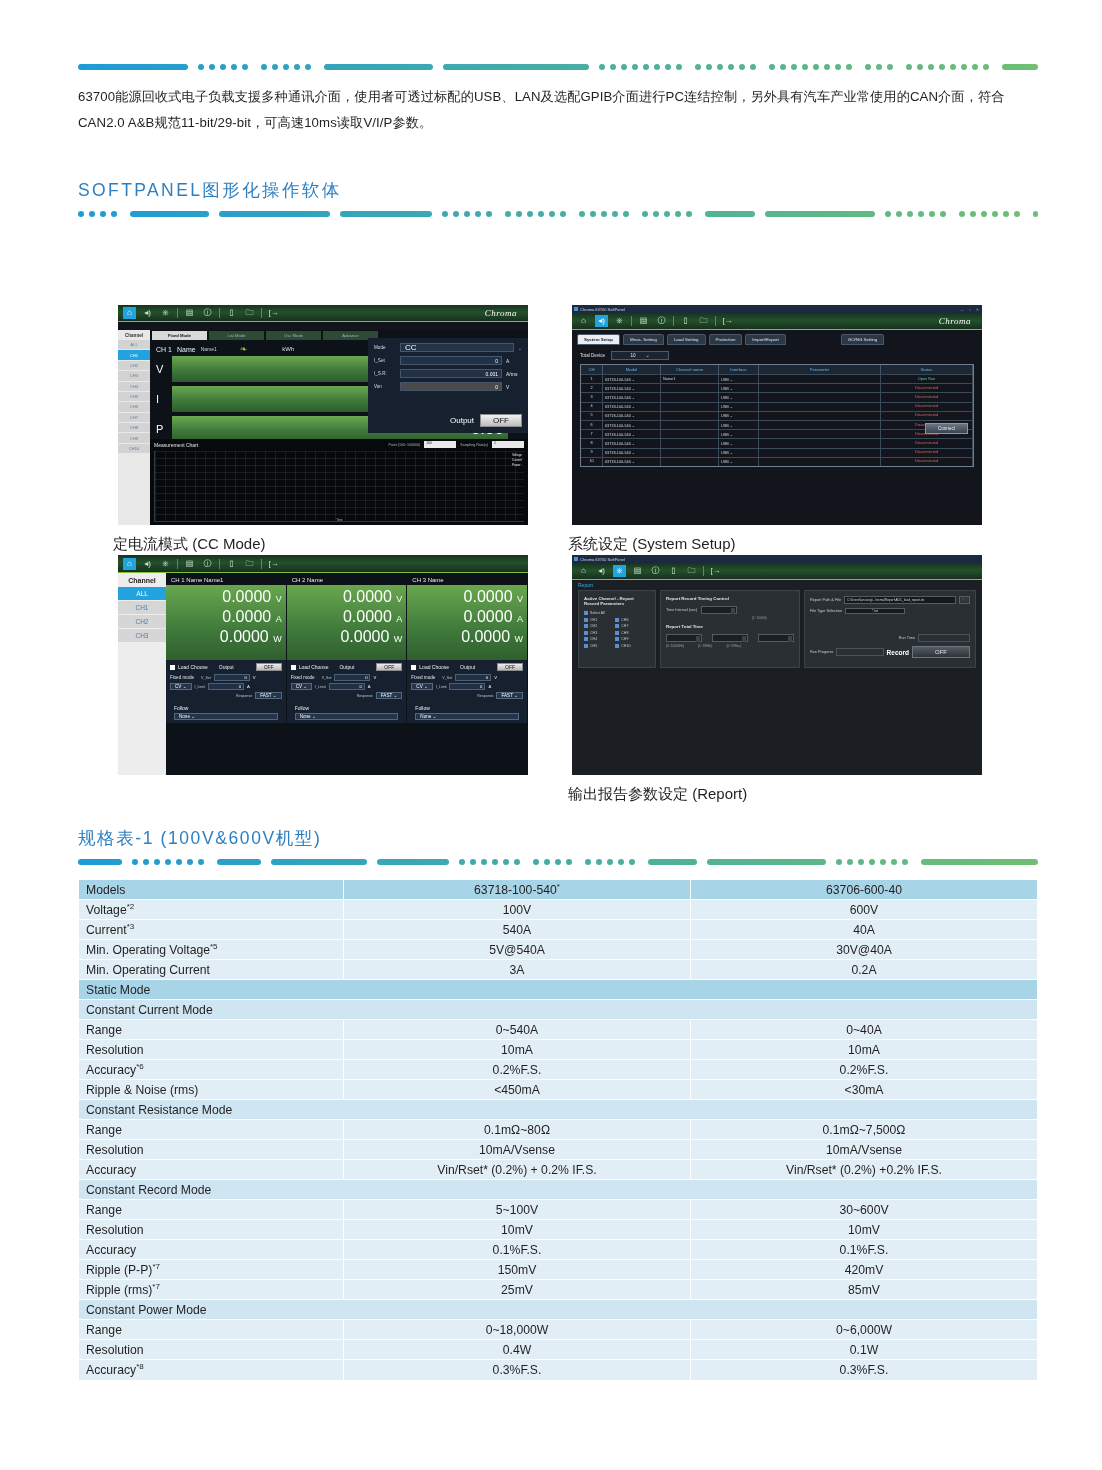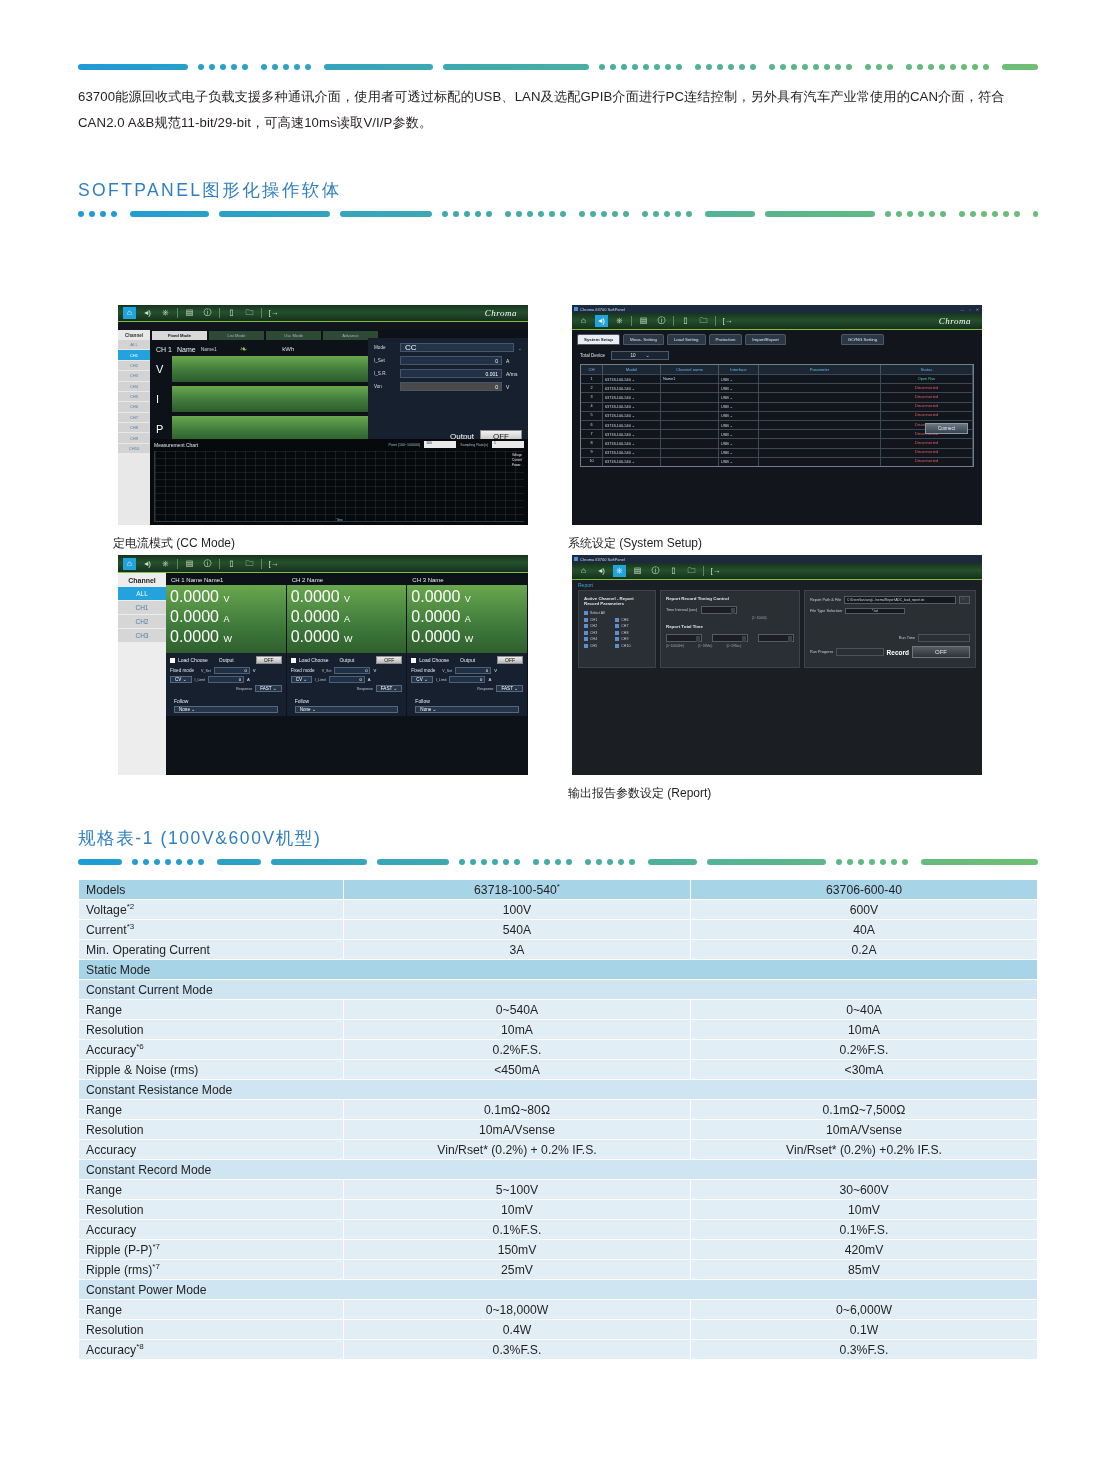--- a/index.html
+++ b/index.html
@@ -46,21 +46,21 @@
   .shots { position:absolute; left:78px; width:960px; }
   .shot-row { display:flex; gap:0; }
   .shot-col { width:480px; }
   .shot-frame {
     width:410px; height:220px; background:#000; overflow:hidden; position:relative;
     font-family:"Liberation Sans", sans-serif;
   }
   .shot-col.a .shot-frame { margin-left:40px; }
   .shot-col.b .shot-frame { margin-left:14px; }
   .caption {
-    font-size:12px; color:#231f20; margin-top:10px;
+    font-size:15px; color:#231f20; margin-top:10px;
   }
   .shot-col.a .caption { margin-left:35px; }
   .shot-col.b .caption { margin-left:10px; }
 
   
   .sp { position:absolute; inset:0; background:#12161c; }
   .sp-title {
     height:8px; background:#1b2a3f; color:#cfd8e3; font-size:4px;
     display:flex; align-items:center; padding-left:2px; gap:2px;
   }
@@ -106,21 +106,21 @@
   .cc-meters { padding:0 6px; }
   .cc-row { display:flex; align-items:center; margin-bottom:4px; }
   .cc-row .lbl { width:16px; color:#fff; font-size:11px; }
   .cc-bar {
     flex:1; height:26px; background:linear-gradient(180deg,#6aa84f 0%, #3f7a3b 55%, #2d5c2b 100%);
     display:flex; align-items:center; justify-content:flex-end; padding-right:4px;
     color:#fff; font-size:17px;
   }
   .cc-row .unit { width:14px; text-align:center; color:#fff; font-size:11px; }
   .cc-right {
-    position:absolute; right:0; top:8px; width:160px; bottom:76px;
+    position:absolute; right:0; top:8px; width:160px; bottom:92px;
     background:#16202e; padding:5px 6px;
   }
   .cc-fr { display:flex; align-items:center; margin-bottom:4px; gap:4px; }
   .cc-fr .k { width:22px; font-size:4.6px; color:#d6dee6; }
   .cc-fr .inp {
     flex:1; height:9px; background:#223146; border:1px solid #44566d; color:#fff;
     font-size:5px; display:flex; align-items:center; justify-content:flex-end; padding-right:3px;
   }
   .cc-fr .inp.sel { background:#253347; color:#fff; font-size:8px; justify-content:flex-start; padding-left:4px;}
   .cc-fr .inp.dis { background:#4a4a4a; }
@@ -183,21 +183,21 @@
   .as-body { position:absolute; top:18px; left:0; right:0; bottom:0; display:flex; background:#0d1219;}
   .as-side { width:48px; background:#ededed; }
   .as-side .hd { font-size:7px; font-weight:bold; color:#222; text-align:center; padding:4px 0 3px;}
   .as-side .it { font-size:6.5px; color:#4d7ea8; text-align:center; padding:3px 0; background:#d6d6d6; margin-bottom:1px;}
   .as-side .it.on { background:#22a3dd; color:#fff; }
   .as-cols { flex:1; display:flex; }
   .as-col { flex:1; border-right:1px solid #0d1219; position:relative; }
   .as-col .hdr { color:#e7eef4; font-size:6px; padding:4px 5px 2px; }
   .as-big {
     background:linear-gradient(180deg,#69a74e 0%, #3f7a3b 60%, #2f5f2d 100%);
-    padding:3px 4px 5px; color:#fff; 
+    padding:3px 4px 12px; color:#fff; text-align:right;
   }
   .as-big .l { font-size:16px; line-height:18px; }
   .as-big .l span { font-size:9px; }
   .as-ctl { padding:3px 4px; background:#16202e; }
   .as-ctl .r1 { display:flex; align-items:center; gap:3px; margin-bottom:3px; }
   .as-ctl .cbx { width:5px; height:5px; background:#fff; display:inline-block;}
   .as-ctl .t { color:#e7eef4; font-size:5px; }
   .as-ctl .off {
     margin-left:auto; background:linear-gradient(180deg,#eee,#b9b9b9); color:#111;
     font-size:5px; border:1px solid #8d8d8d; padding:0 7px;
@@ -964,20 +964,25 @@
             <td class="lbl">Voltage<sup>*2</sup></td>
             <td class="val">100V</td>
             <td class="val">600V</td>
           </tr>
           <tr class="">
             <td class="lbl">Current<sup>*3</sup></td>
             <td class="val">540A</td>
             <td class="val">40A</td>
           </tr>
           <tr class="">
+            <td class="lbl">Min. Operating Voltage<sup>*5</sup></td>
+            <td class="val">5V@540A</td>
+            <td class="val">30V@40A</td>
+          </tr>
+          <tr class="">
             <td class="lbl">Min. Operating Current</td>
             <td class="val">3A</td>
             <td class="val">0.2A</td>
           </tr>
           <tr class="hdr">
             <td class="lbl" colspan="3">Static Mode</td>
           </tr>
           <tr class="grp">
             <td class="lbl" colspan="3">Constant Current Mode</td>
           </tr>

